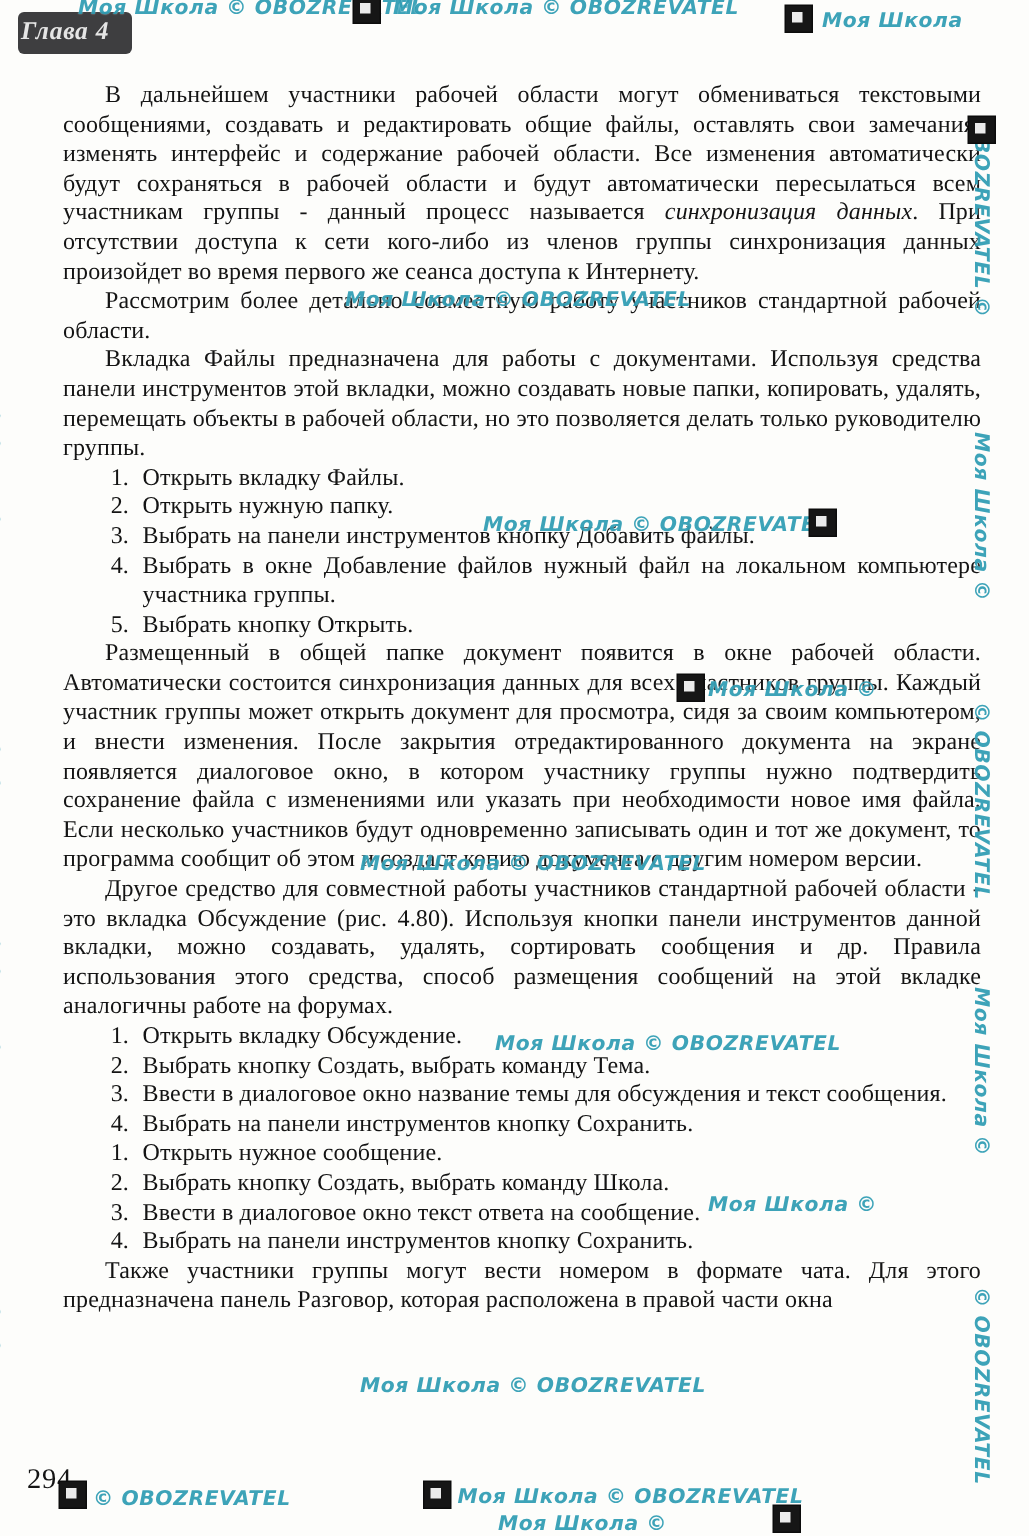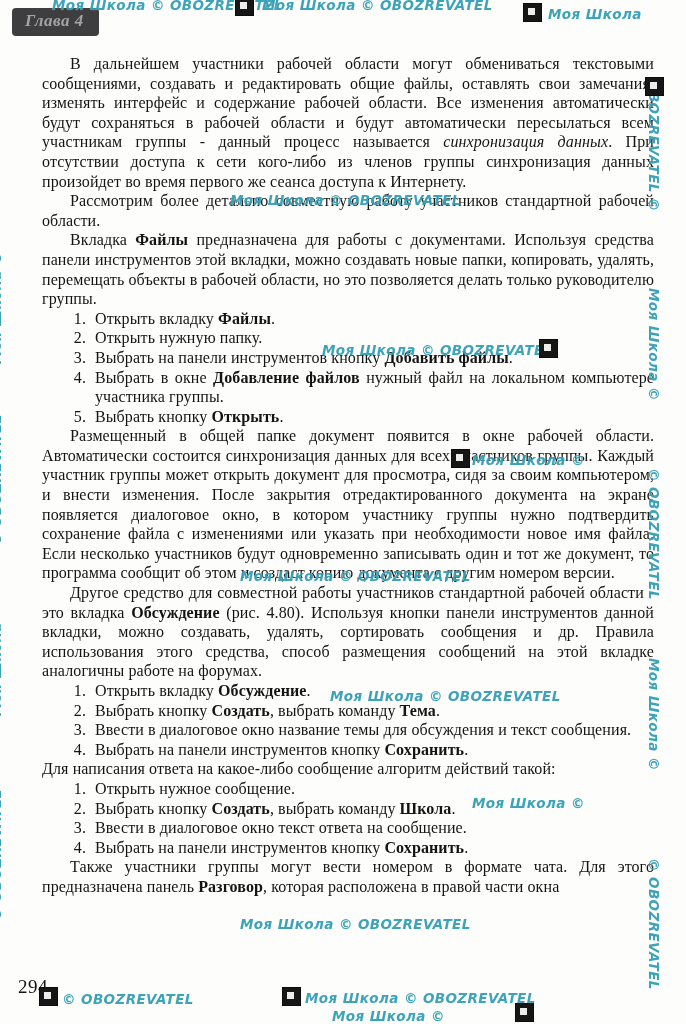--- a/index.html
+++ b/index.html
@@ -4,36 +4,36 @@
 <style>
   * { margin:0; padding:0; box-sizing:border-box; }
   html,body { background:#9a9a9a; }
   .page {
     position:relative; width:686px; height:1024px; margin:0 auto;
     background:#fdfdfb; overflow:hidden;
     font-family:"Liberation Serif", serif; color:#141414;
   }
   .chapter-badge {
     position:absolute; top:8px; left:12px;
-    background:#3e3e40; color:#a3a3a3;
+    background:#3e3e40; color:#e5e5e5;
     font-style:italic; font-weight:bold; font-size:17px;
-    padding:3px 15px 5px 13px; border-radius:4px;
+    padding:3px 15px 5px 2px; border-radius:4px;
     letter-spacing:0.5px;
   }
   .text-column {
     position:absolute; left:42px; top:54px; width:612px;
     font-size:16px; line-height:19.6px; text-align:justify;
     letter-spacing:0.1px;
   }
   .para { text-indent:28px; }
   .para.noindent { text-indent:0; }
   .list-item { display:flex; padding-left:18px; }
   .li-num { flex:none; width:26px; text-align:right; margin-right:9px; }
   .li-text { flex:1; text-align:justify; }
-  .seg-b { font-weight:bold; }
+  .seg-b { font-weight:normal; }
   .seg-i { font-style:italic; }
   .seg-icon {
     color:#cc3a1a; font-family:"DejaVu Sans", sans-serif;
     font-weight:bold; font-style:normal; font-size:14px;
   }
   .page-number {
     position:absolute; left:18px; top:976px;
     font-size:19px; letter-spacing:0.5px;
   }
   .wm-layer { position:absolute; inset:0; pointer-events:none; z-index:5; }
@@ -95,21 +95,20 @@
         <span class="li-text"><span>Выбрать кнопку </span><span class="seg-b">Создать</span><span>, выбрать команду </span><span class="seg-b">Тема</span><span>.</span></span>
       </div>
       <div class="list-item">
         <span class="li-num">3.</span>
         <span class="li-text"><span>Ввести в диалоговое окно название темы для обсуждения и текст сообщения.</span></span>
       </div>
       <div class="list-item">
         <span class="li-num">4.</span>
         <span class="li-text"><span>Выбрать на панели инструментов кнопку </span><span class="seg-b">Сохранить</span><span>.</span></span>
       </div>
-      <p class="para noindent"><span>Для написания ответа на какое-либо сообщение алгоритм действий такой:</span></p>
       <div class="list-item">
         <span class="li-num">1.</span>
         <span class="li-text"><span>Открыть нужное сообщение.</span></span>
       </div>
       <div class="list-item">
         <span class="li-num">2.</span>
         <span class="li-text"><span>Выбрать кнопку </span><span class="seg-b">Создать</span><span>, выбрать команду </span><span class="seg-b">Школа</span><span>.</span></span>
       </div>
       <div class="list-item">
         <span class="li-num">3.</span>

